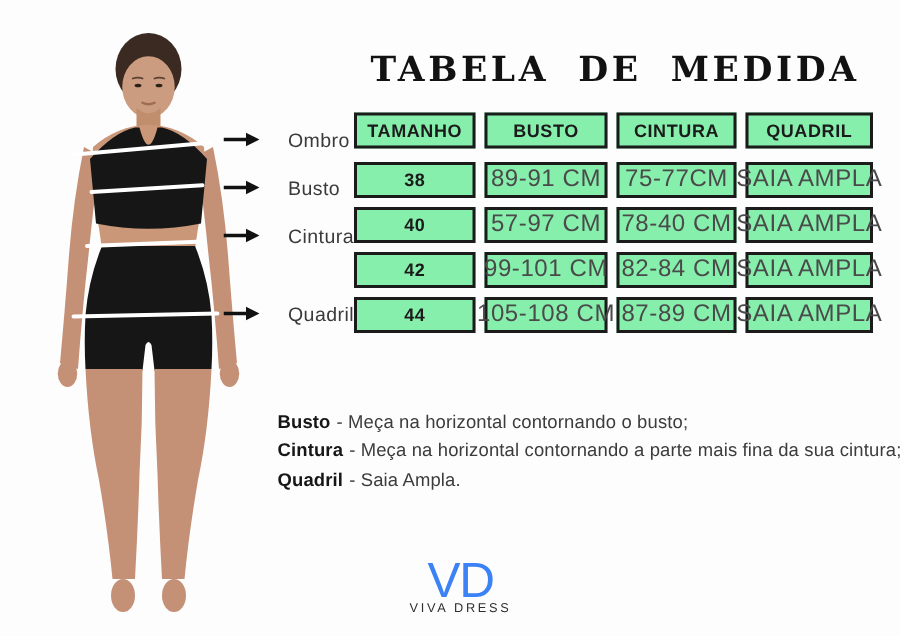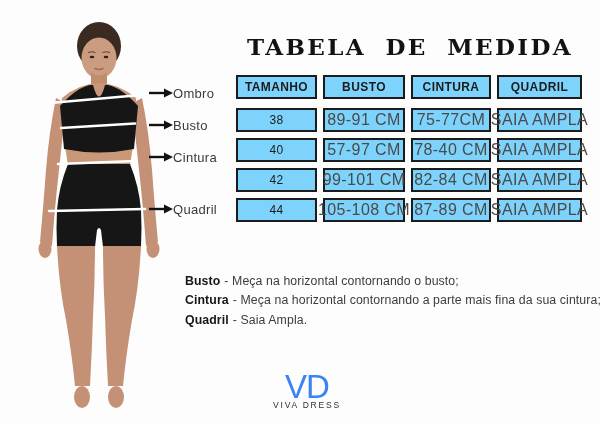--- a/index.html
+++ b/index.html
@@ -6,41 +6,41 @@
   .page {
     position:relative; width:600px; height:424px;
     background:#fdfdfd; overflow:hidden;
     font-family:"Liberation Sans", sans-serif;
   }
 
   
   .model-svg { position:absolute; left:0; top:0; }
 
   
-  .annotation { position:absolute; left:149px; display:flex; align-items:center; gap:0; height:18px; }
+  .annotation { position:absolute; left:149px; display:flex; align-items:center; gap:19px; height:18px; }
   .annotation .ann-label { font-size:13px; color:#3a3a3a; letter-spacing:0.3px; }
 
   
   .title {
     position:absolute; left:230px; top:33px; width:360px; margin:0;
     text-align:center; font-family:"DejaVu Serif", serif; font-weight:700;
     font-size:23px; letter-spacing:2.4px; word-spacing:9px; color:#121212;
   }
 
   
   .size-table { position:absolute; left:236px; top:75px; width:348px; }
   .tgrid { display:grid; grid-template-columns:81px 82px 80px 85px; column-gap:6px; row-gap:6px; }
   .tgrid.body { margin-top:9px; }
   .cell {
-    height:24px; box-sizing:border-box; border:2px solid #1b1b1b; background:#7dd3fc;
+    height:24px; box-sizing:border-box; border:2px solid #1b1b1b; background:#86efac;
     display:flex; align-items:center; justify-content:center;
     font-size:12px; letter-spacing:0.4px; white-space:nowrap;text-align:right;
   }
   .cell.head { font-weight:bold; color:#1b1b1b; }
-  .cell.size { font-weight:normal; color:#1b1b1b; }
+  .cell.size { font-weight:bold; color:#1b1b1b; }
   .cell.val  { color:#4a4a4a; font-size:16px; }
 
   
   .instructions { position:absolute; left:185px; top:272px; width:430px; }
   .instr-line { font-size:12.3px; line-height:19.4px; color:#3c3c3c; letter-spacing:0.1px; }
   .instr-line b { color:#161616; }
   .instr-line .itext { margin-left:4px; }
 
   
   .logo { position:absolute; left:268px; top:373px; width:78px; text-align:center; }

